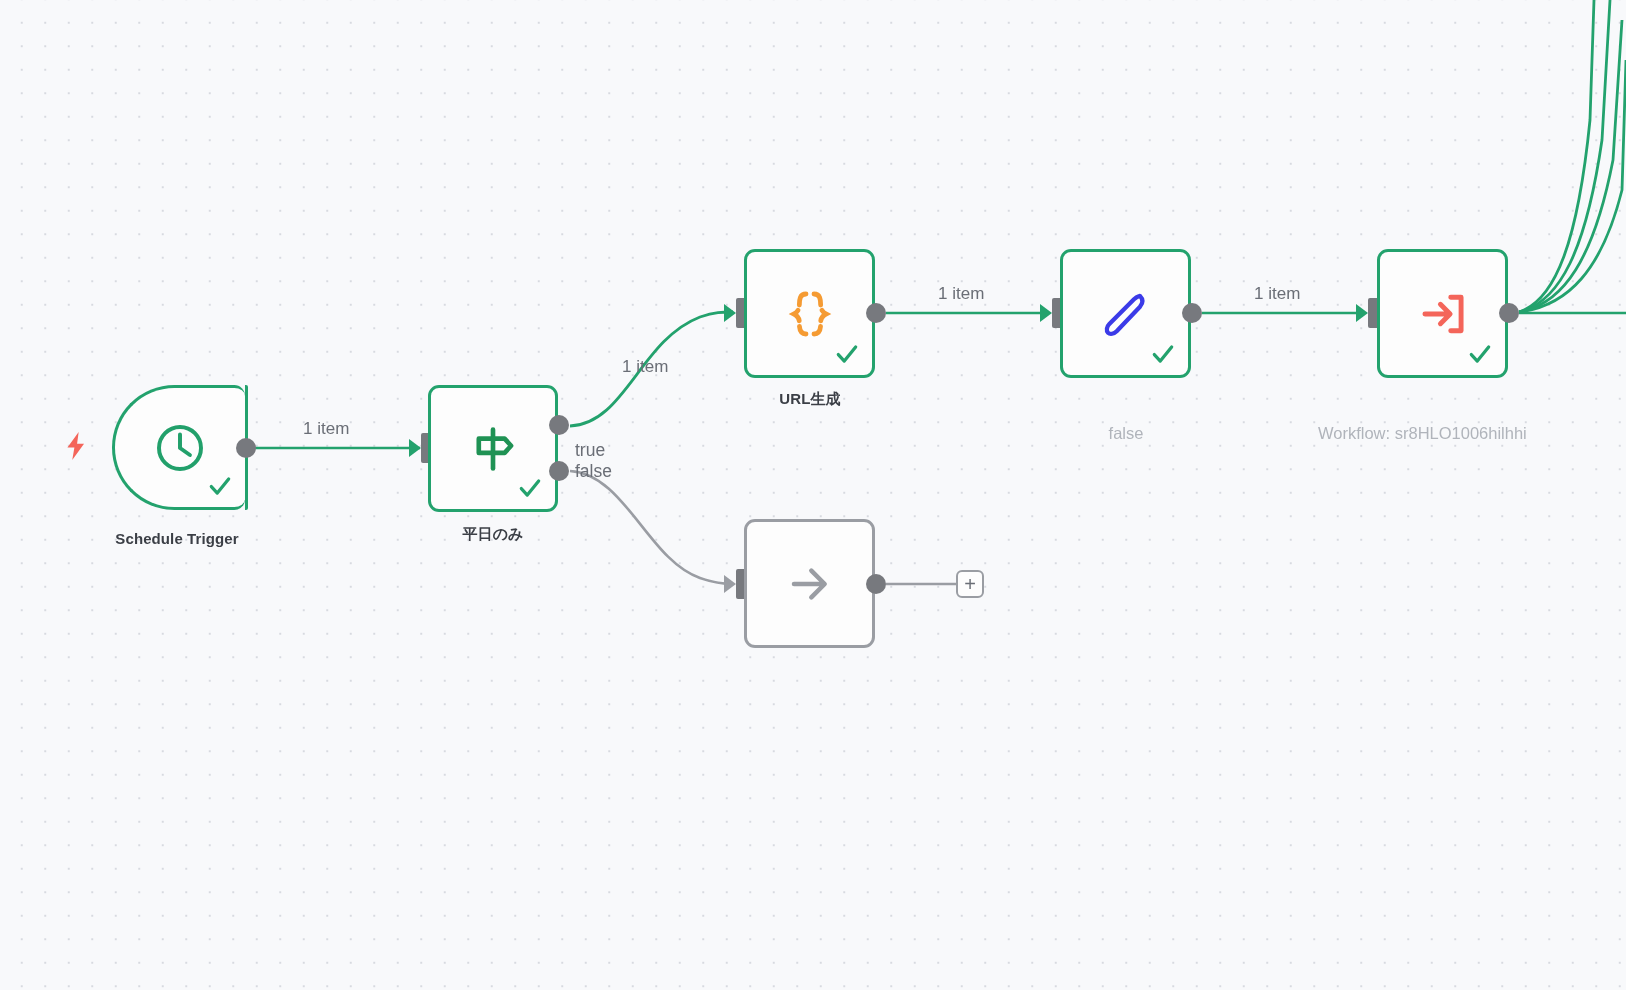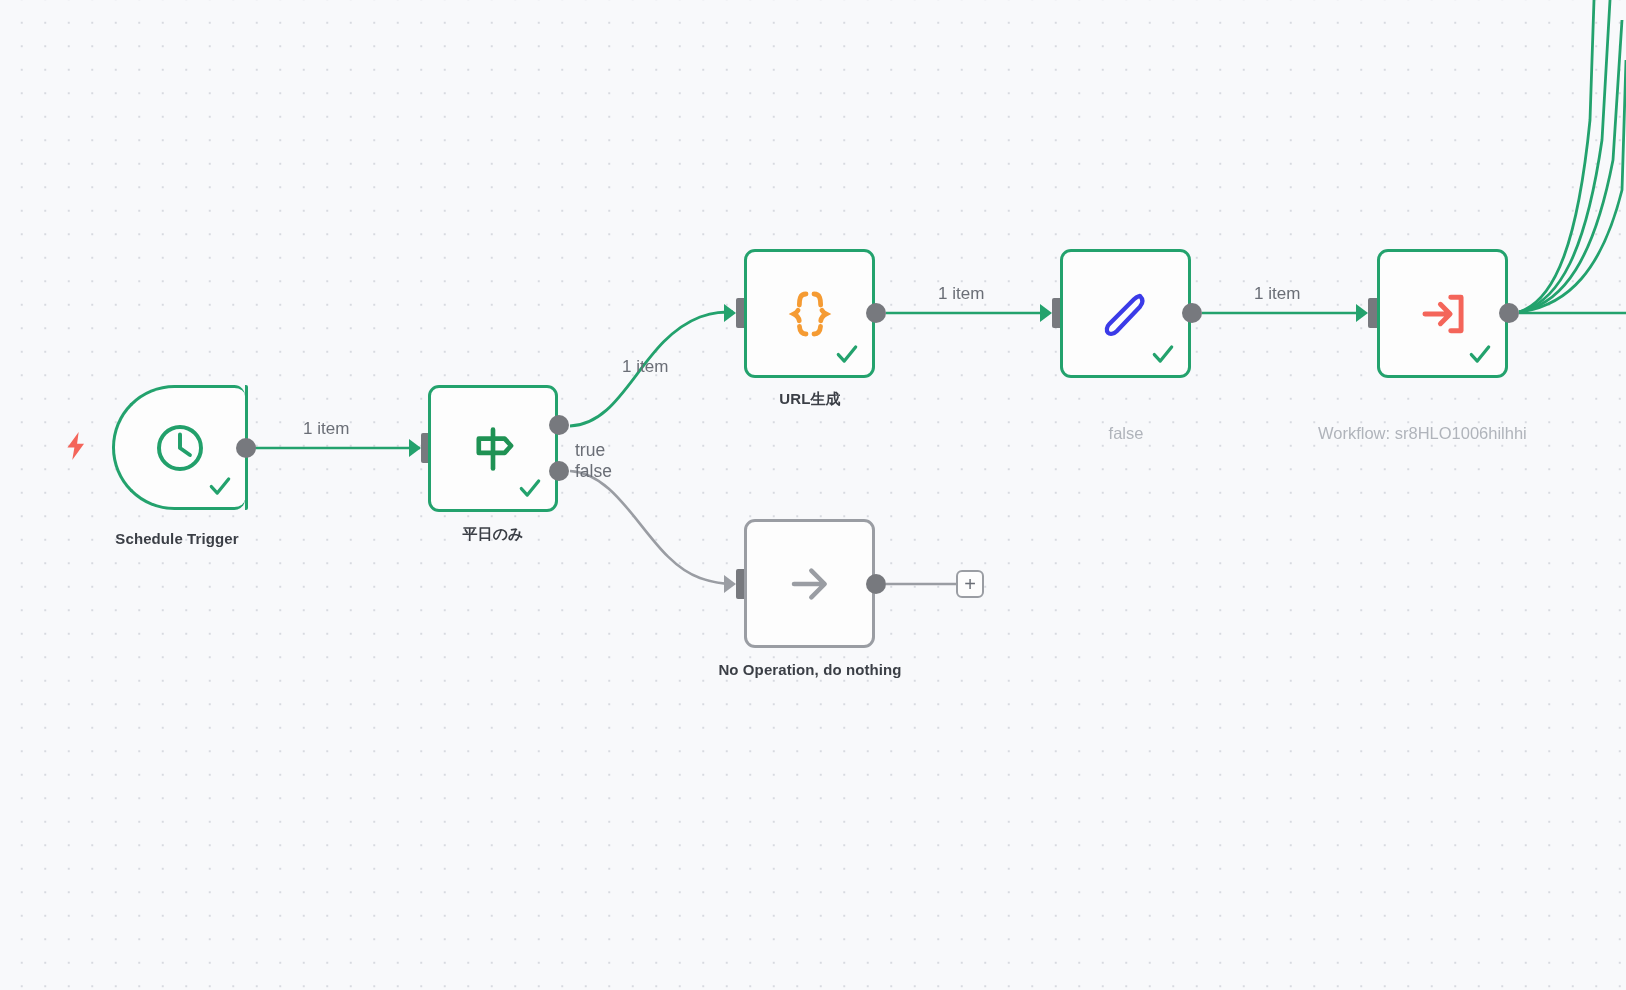--- a/index.html
+++ b/index.html
@@ -263,21 +263,20 @@
   <div class="in-arrow gray" style="left:724px; top:575px;"></div>
   <div class="in-port" style="left:736px; top:569px;"></div>
   <div class="node gray" style="left:744px; top:519px; width:131px; height:129px;">
     <div class="node-icon">
       <svg width="64" height="64" viewBox="0 0 48 48">
         <path d="M12 24 L34 24 M25 14 L35 24 L25 34" fill="none" stroke="#9a9da3" stroke-width="3.4" stroke-linecap="round" stroke-linejoin="round"></path>
       </svg>
     </div>
   </div>
   <div class="out-dot" style="left:866px; top:574px;"></div>
-  <div class="node-title" style="left:685px; top:661px; width:250px;">No Operation, do nothing</div>
   <div class="plus-btn" style="left:956px; top:570px;">+</div>
 
   <div class="edge-label" style="left:303px; top:419px;">1 item</div>
   <div class="edge-label" style="left:622px; top:357px;">1 item</div>
   <div class="edge-label" style="left:938px; top:284px;">1 item</div>
   <div class="edge-label" style="left:1254px; top:284px;">1 item</div>
 
 </div>
 
 </body></html>

